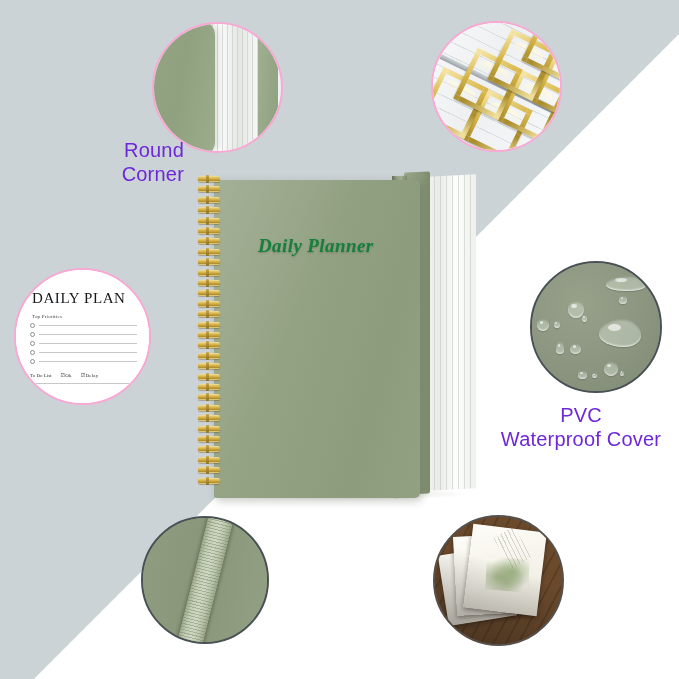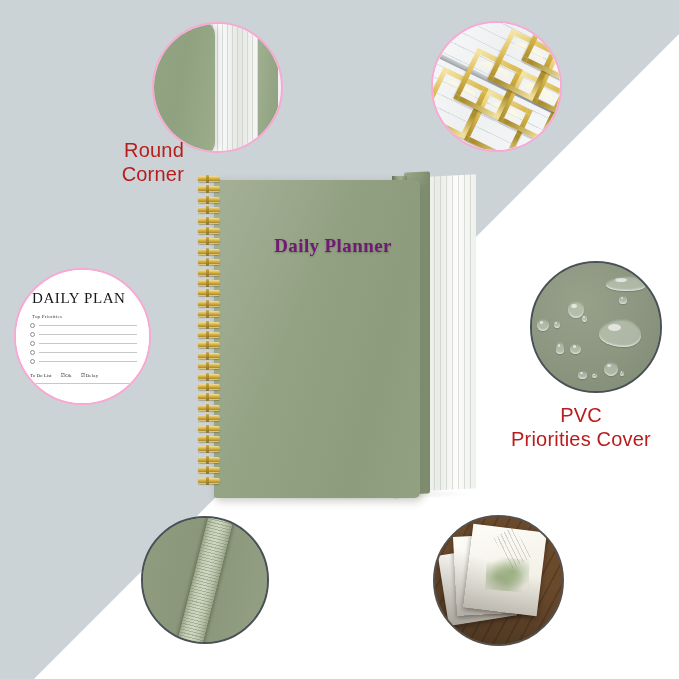--- a/index.html
+++ b/index.html
@@ -36,21 +36,21 @@
     border-radius: 50%;
     border: 2px solid #f9a8d4;
     overflow: hidden;
     box-sizing: border-box;
     background: #e9ecee;
   }
 
   
   .label {
     position: absolute;
-    color: #b91c1c;
+    color: #6d28d9;
     font-size: 20px;
     line-height: 1.22;
     white-space: pre-line;
     letter-spacing: 0.2px;
   }
   .label.center { text-align: center; }
   .label.right  { text-align: right; }
 
   .headline {
     position: absolute;
@@ -337,26 +337,26 @@
     left: 18px; top: 8px;
     width: 206px; height: 318px;
     border-radius: 2px 5px 5px 2px;
     background: linear-gradient(115deg, rgba(255,255,255,0.10) 0%, rgba(255,255,255,0) 42%);
   }
   .nb-title {
     position: absolute;
     left: 62px; top: 63px;
     width: 150px;
     font-family: "Liberation Serif", serif;
+    font-style: italic;
     font-weight: bold;
     font-size: 19px;
-    color: #701a75;
+    color: #15803d;
     letter-spacing: 0.4px;
     text-shadow: 0 1px 2px rgba(60,70,52,0.35);
-    text-align: center;
   }
   .nb-elastic {
     position: absolute;
     left: 198px; top: 4px;
     width: 13px; height: 322px;
     background: linear-gradient(90deg,#7f8c70 0%,#9aa78b 30%,#a6b297 55%,#7d8a6e 100%);
     transform: skewY(-3.2deg);
   }
   .nb-elastic-edge {
     position: absolute;
@@ -482,21 +482,21 @@
     <div class="drop" style="left:19%;top:62%;width:6%;height:9%;border-radius:50% 50% 50% 50%/70% 70% 30% 30%;"></div>
     <div class="drop" style="left:30%;top:63%;width:8%;height:8%;"></div>
     <div class="drop" style="left:39%;top:41%;width:4%;height:5%;"></div>
     <div class="drop" style="left:56%;top:77%;width:11%;height:11%;"></div>
     <div class="drop" style="left:36%;top:84%;width:7%;height:7%;"></div>
     <div class="drop" style="left:47%;top:86%;width:4%;height:4%;"></div>
     <div class="drop" style="left:68%;top:26%;width:6%;height:6%;"></div>
     <div class="drop" style="left:69%;top:84%;width:3%;height:4%;"></div>
   </div>
   <div class="label center" id="label-pvc">PVC
-Priorities Cover</div>
+Waterproof Cover</div>
 
   <div class="circle" id="circle-elastic">
     <div class="eb-bg"></div>
     <div class="eb-band"></div>
     <div class="eb-band-weave"></div>
   </div>
 
   <div class="circle" id="circle-inner-pocket">
     <div class="ip-wood"></div>
     <div class="ip-wood-grain"></div>

